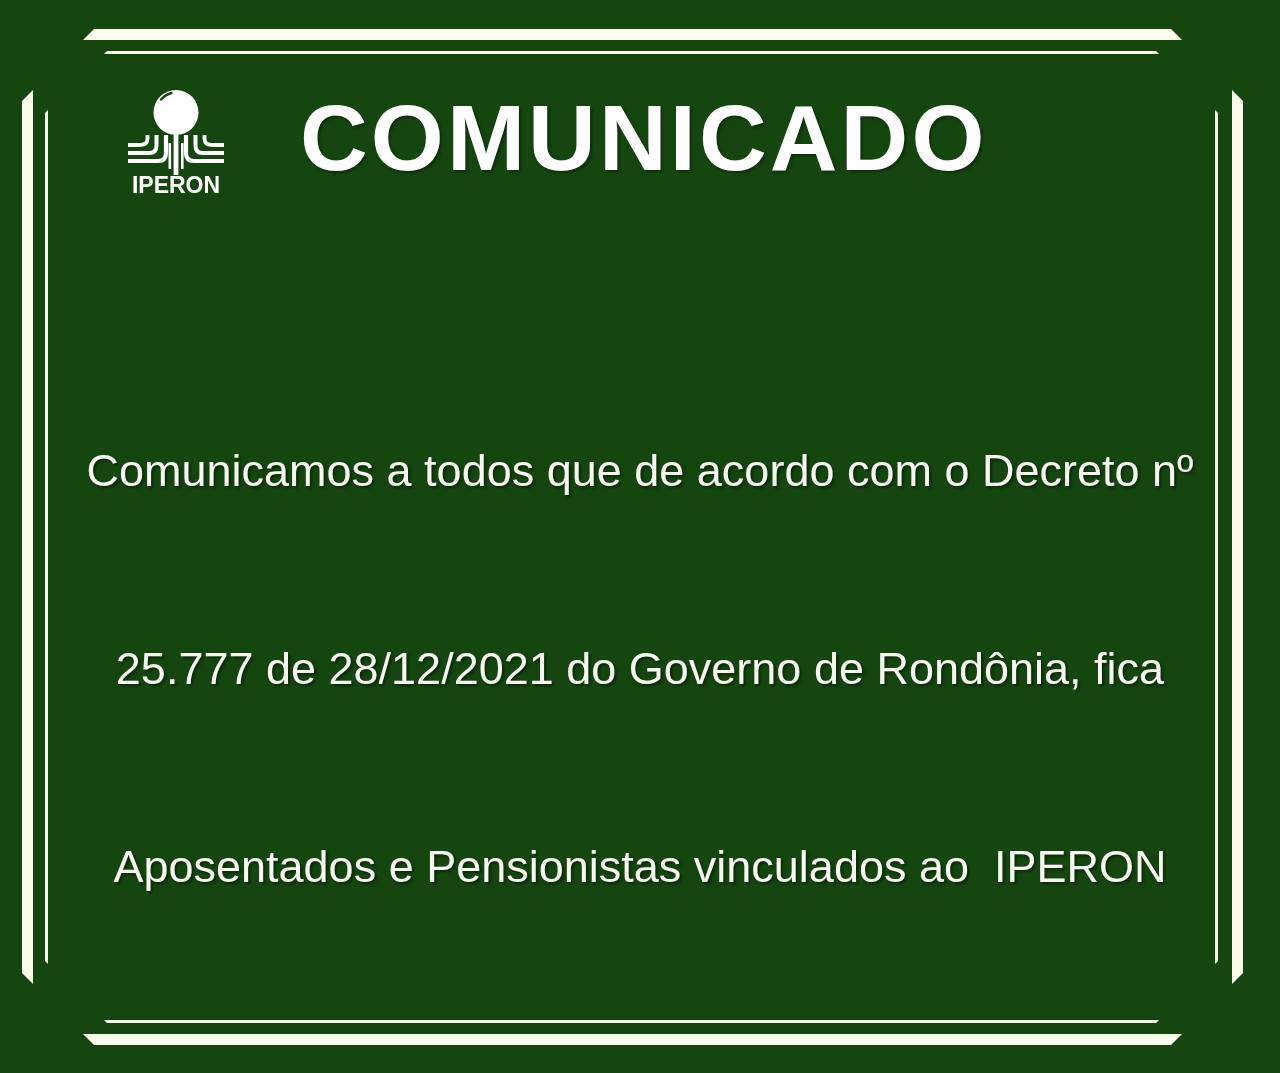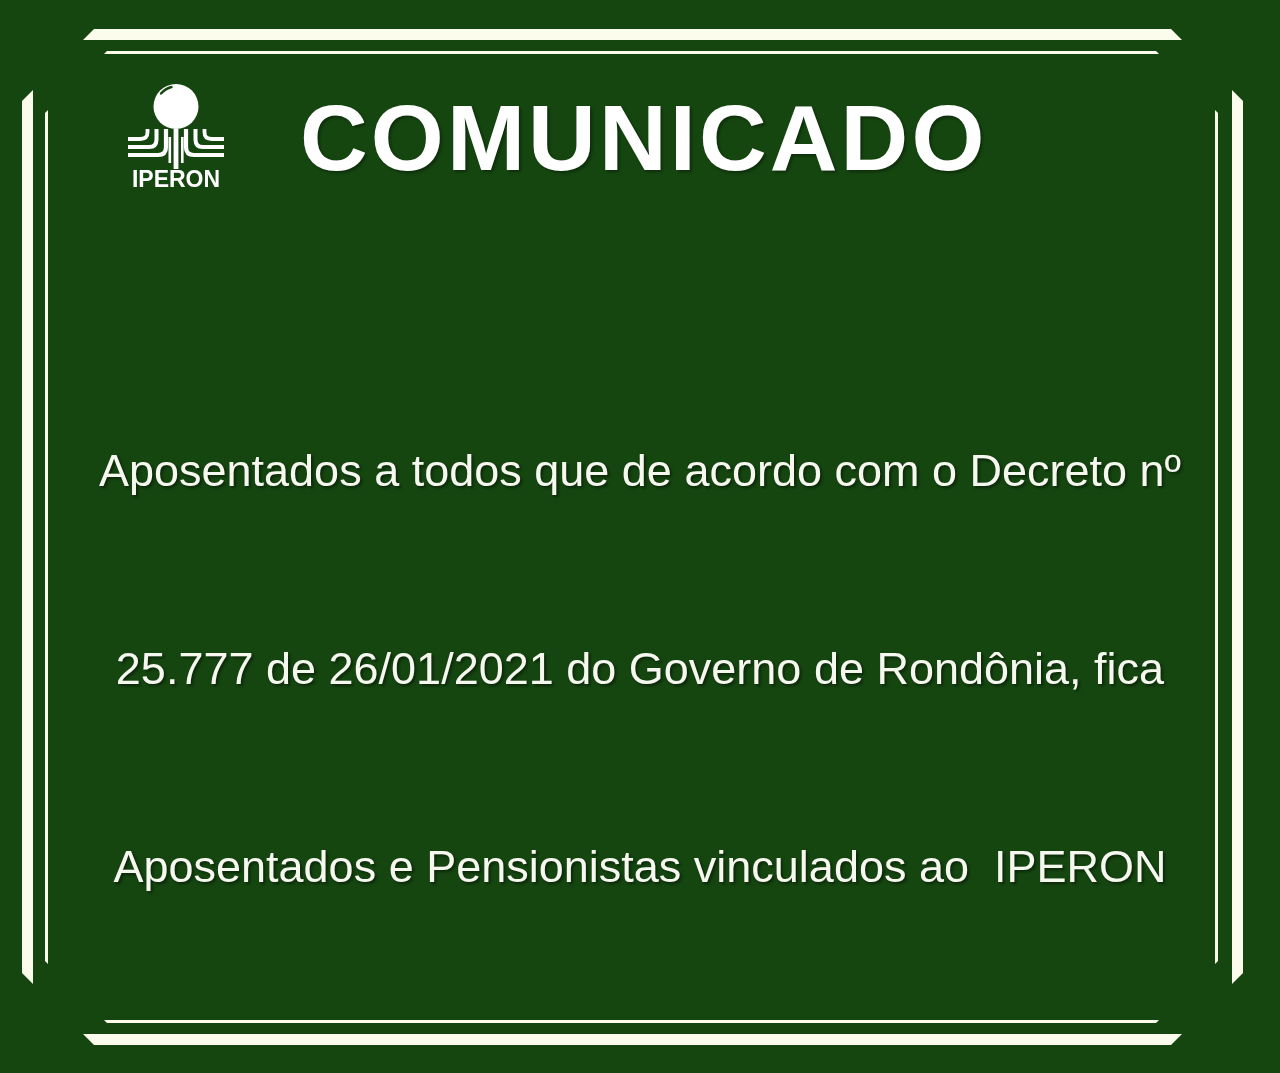--- a/index.html
+++ b/index.html
@@ -75,21 +75,21 @@
     width: 1280px;
     height: 130px;
     display: flex;
     align-items: center;
     justify-content: flex-start;
   }
 
   .logo {
     position: absolute;
     left: 120px;
-    top: 3px;
+    top: 9px;
     width: 112px;
     height: 110px;
   }
   .logo svg { display: block; width: 112px; height: 110px; }
 
   .title {
     position: absolute;
     left: 300px;
     top: 10px;
     width: 700px;
@@ -157,22 +157,22 @@
           <rect x="61" y="56" width="2.6" height="26" fill="#FFFFFF"></rect>
         </g>
         <text x="56" y="106" text-anchor="middle" font-family="Liberation Sans, sans-serif" font-size="23" font-weight="bold" fill="#FFFFFF">IPERON</text>
       </svg>
     </div>
 
     <div class="title">COMUNICADO</div>
   </div>
 
   <div class="body-copy">
-    <span class="line">Aposentados a todos que de acordo com o Decreto nº</span>
-    <span class="line">25.777 de 26/01/2021 do Governo de Rondônia, fica</span>
+    <span class="line">Comunicamos a todos que de acordo com o Decreto nº</span>
+    <span class="line">25.777 de 28/12/2021 do Governo de Rondônia, fica</span>
     <span class="line">Aposentados e Pensionistas vinculados ao  IPERON</span>
     
     
     
     
   </div>
 
 </div>
 
 </body></html>

